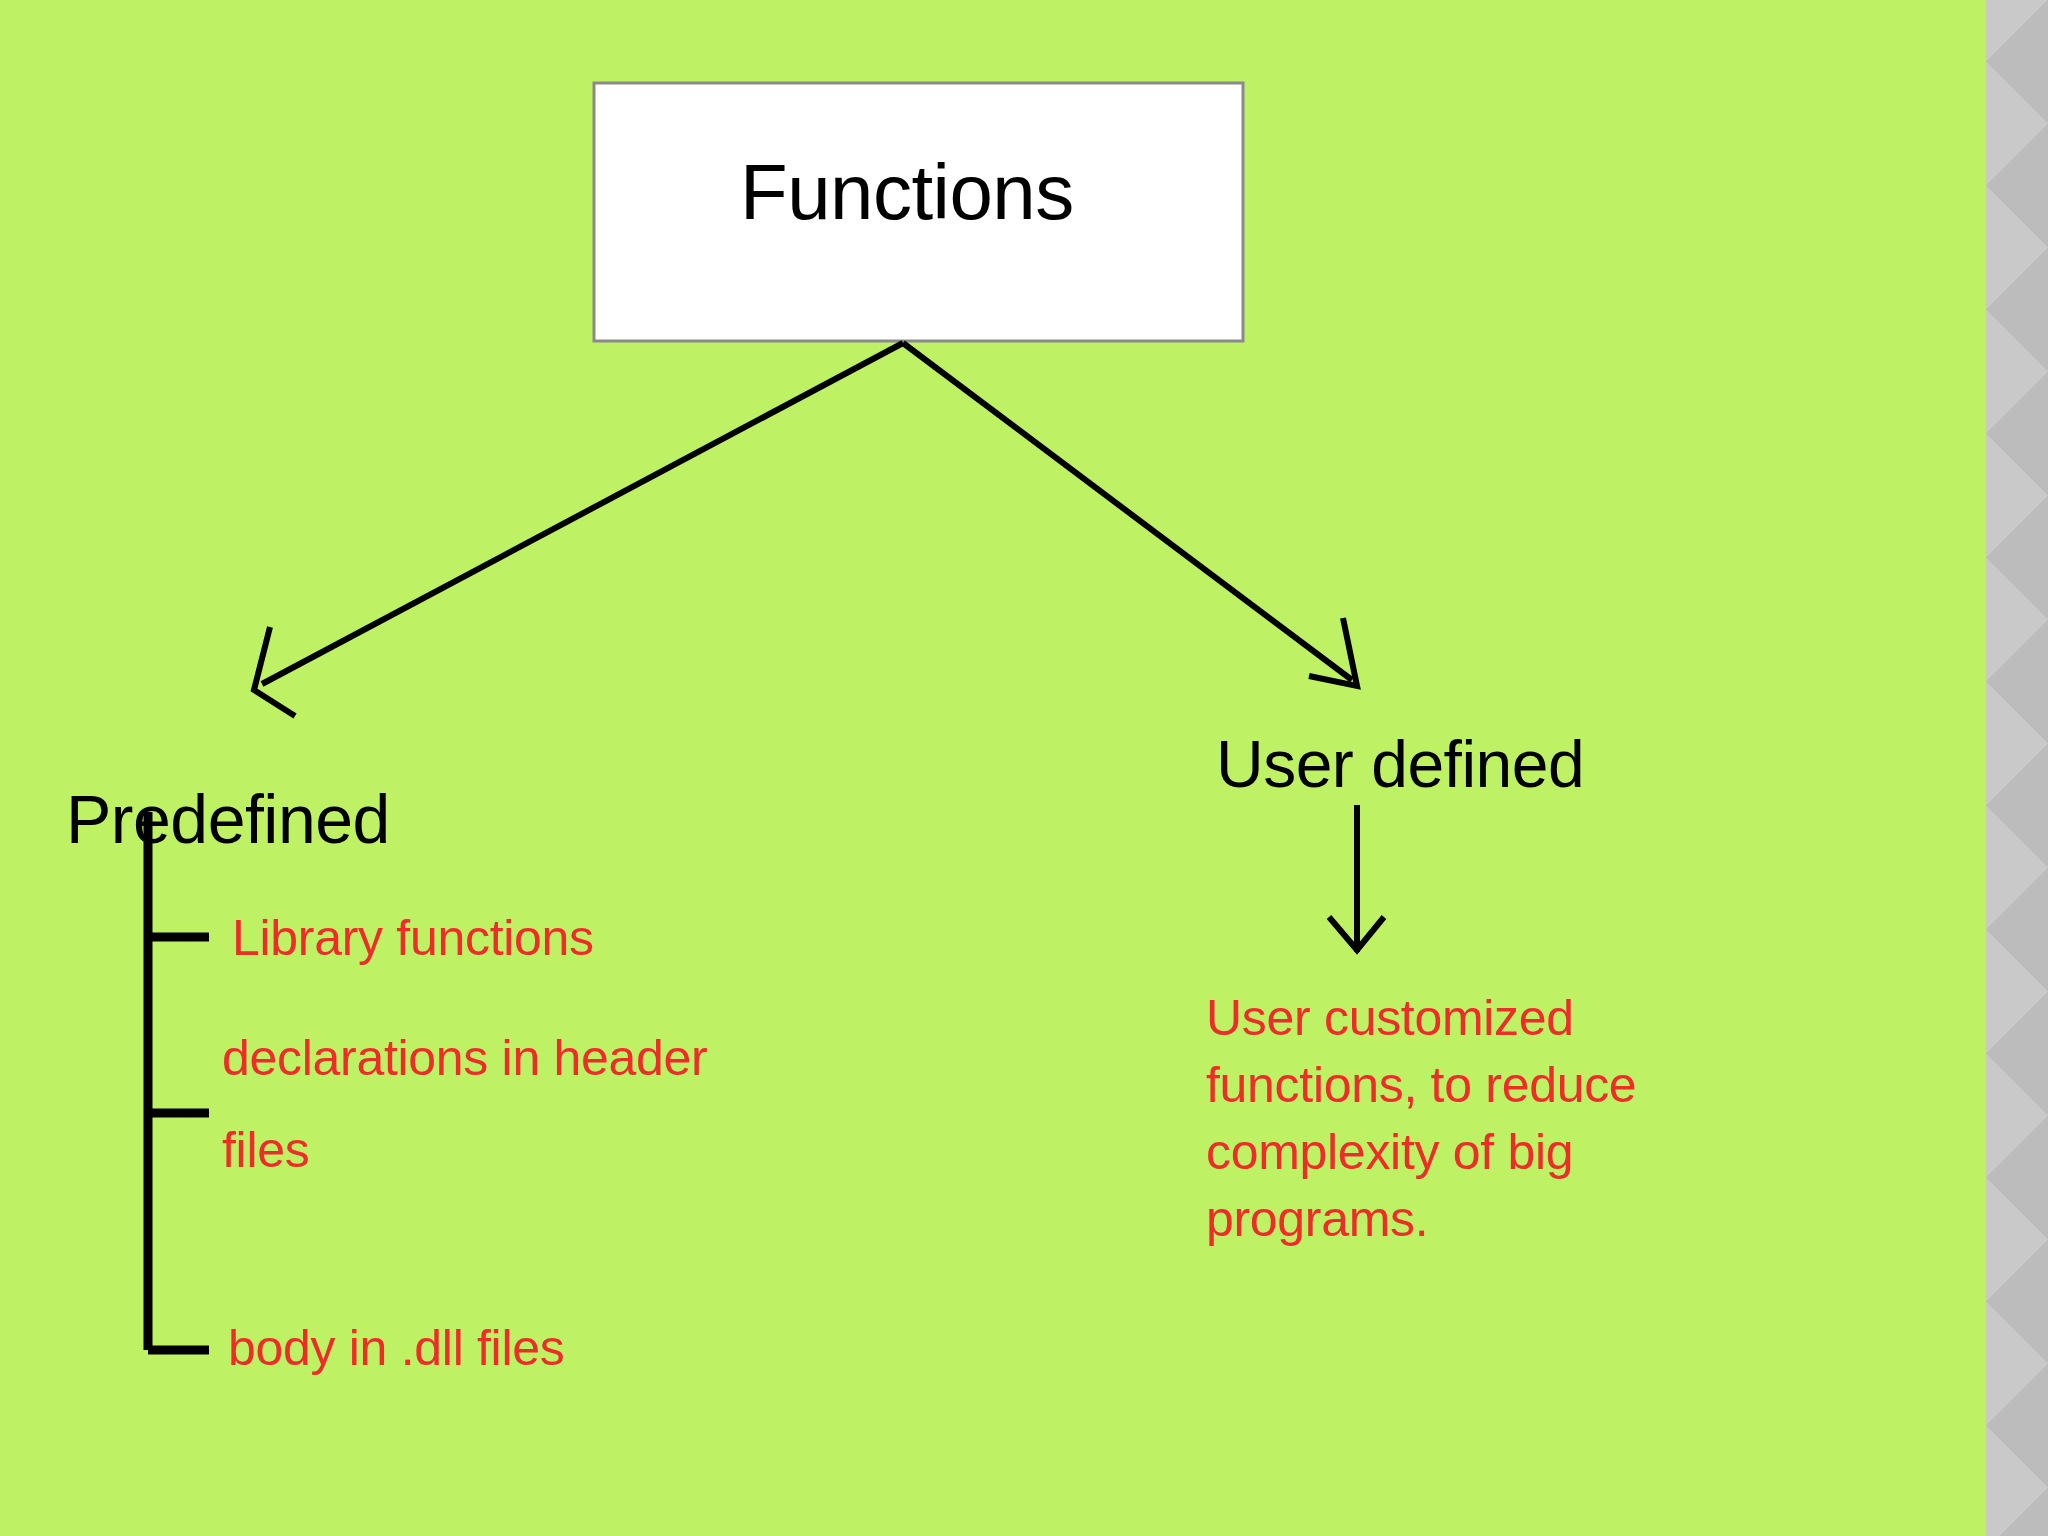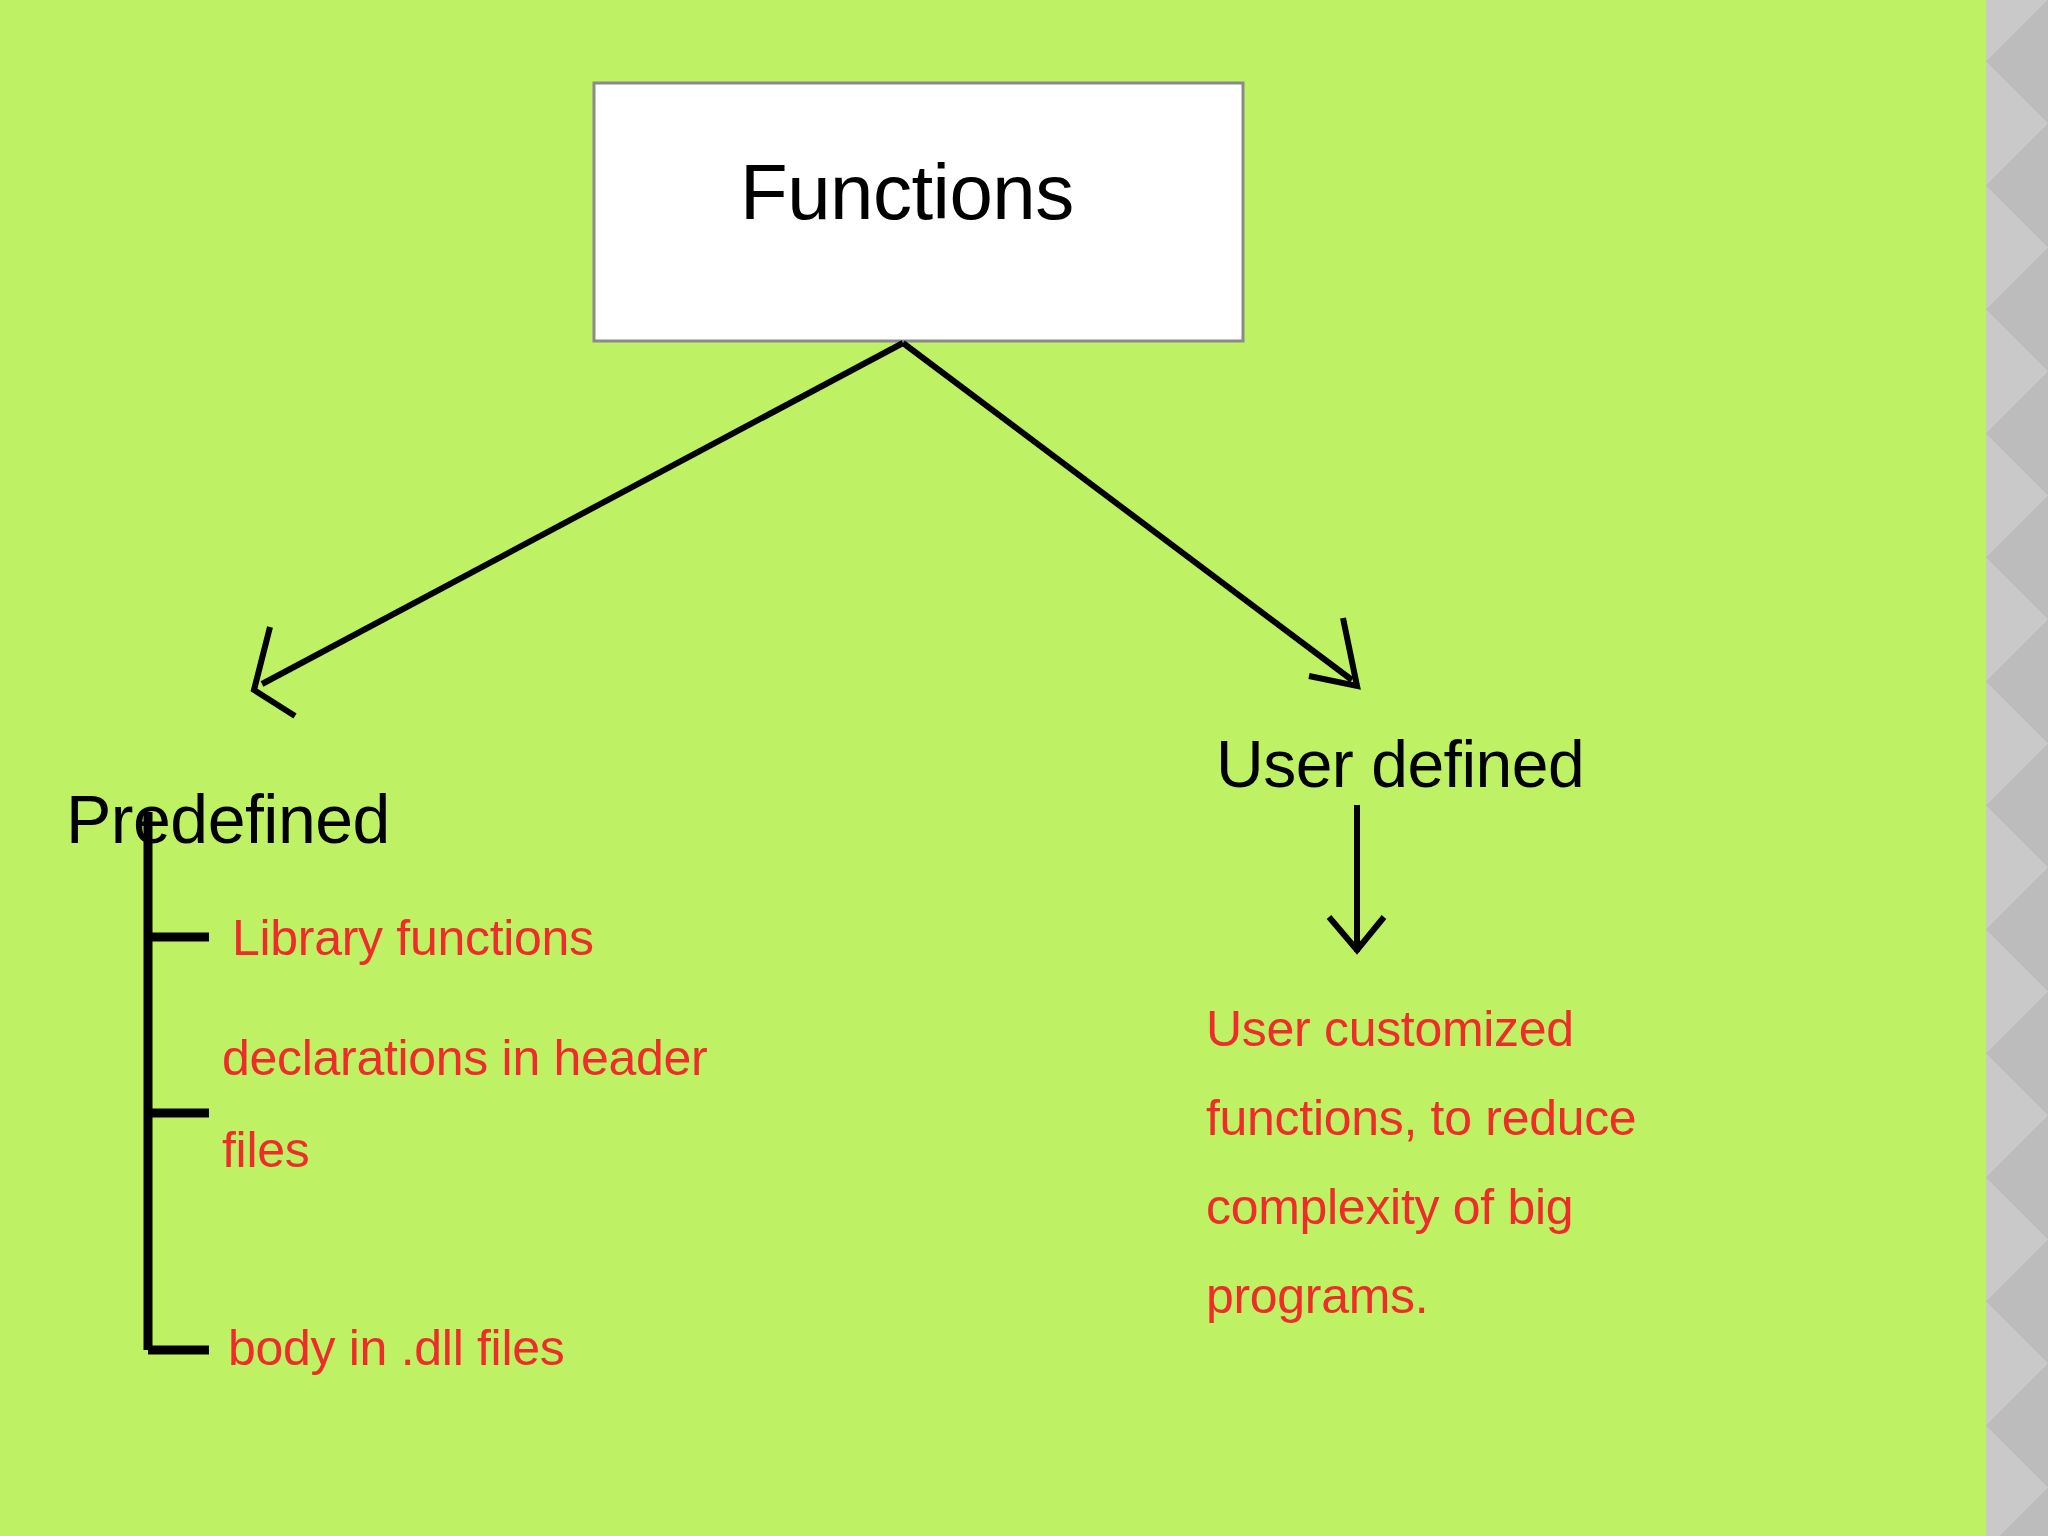--- a/index.html
+++ b/index.html
@@ -90,21 +90,21 @@
   #leaf-headers  { left: 222px; top: 1012px; width: 560px; }
   #leaf-dll      { left: 228px; top: 1302px; white-space: nowrap; }
 
   #userdefined-desc {
     position: absolute;
     left: 1206px;
     top: 985px;
     width: 520px;
     color: #ee2d2a;
     font-size: 50px;
-    line-height: 89px;
+    line-height: 67px;
     font-weight: 400;
     letter-spacing: -0.3px;
   }
 </style>
 </head>
 <body>
 
 <div id="canvas">
 
   <div id="right-band"></div>

